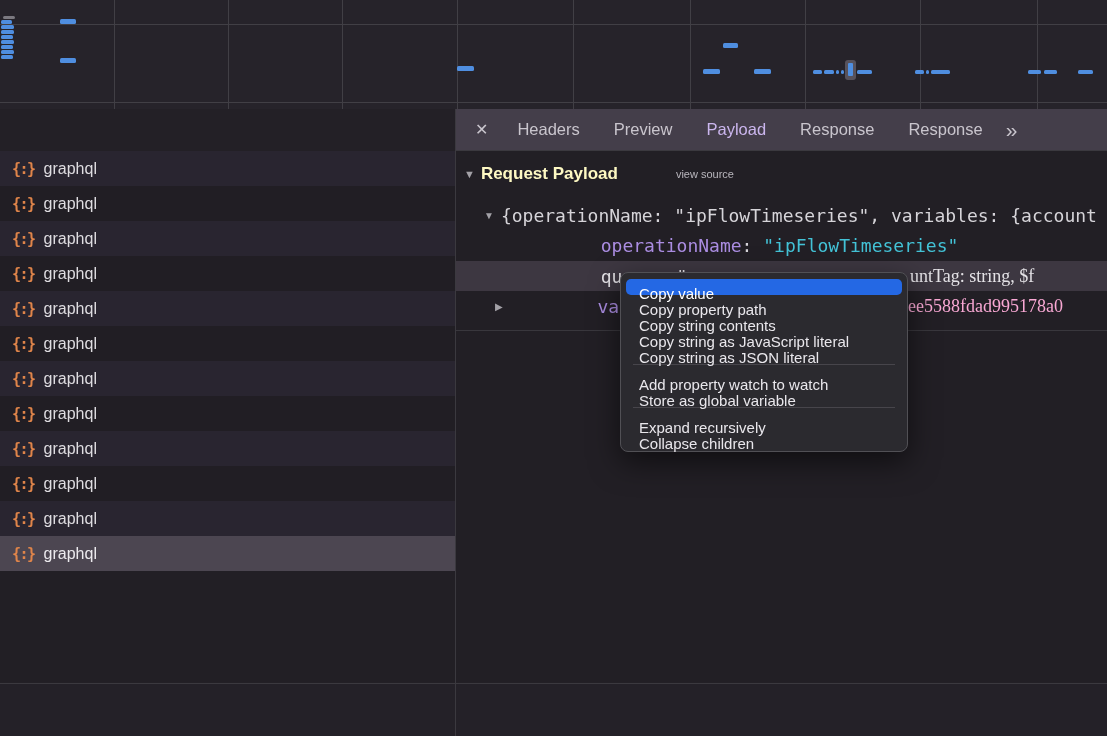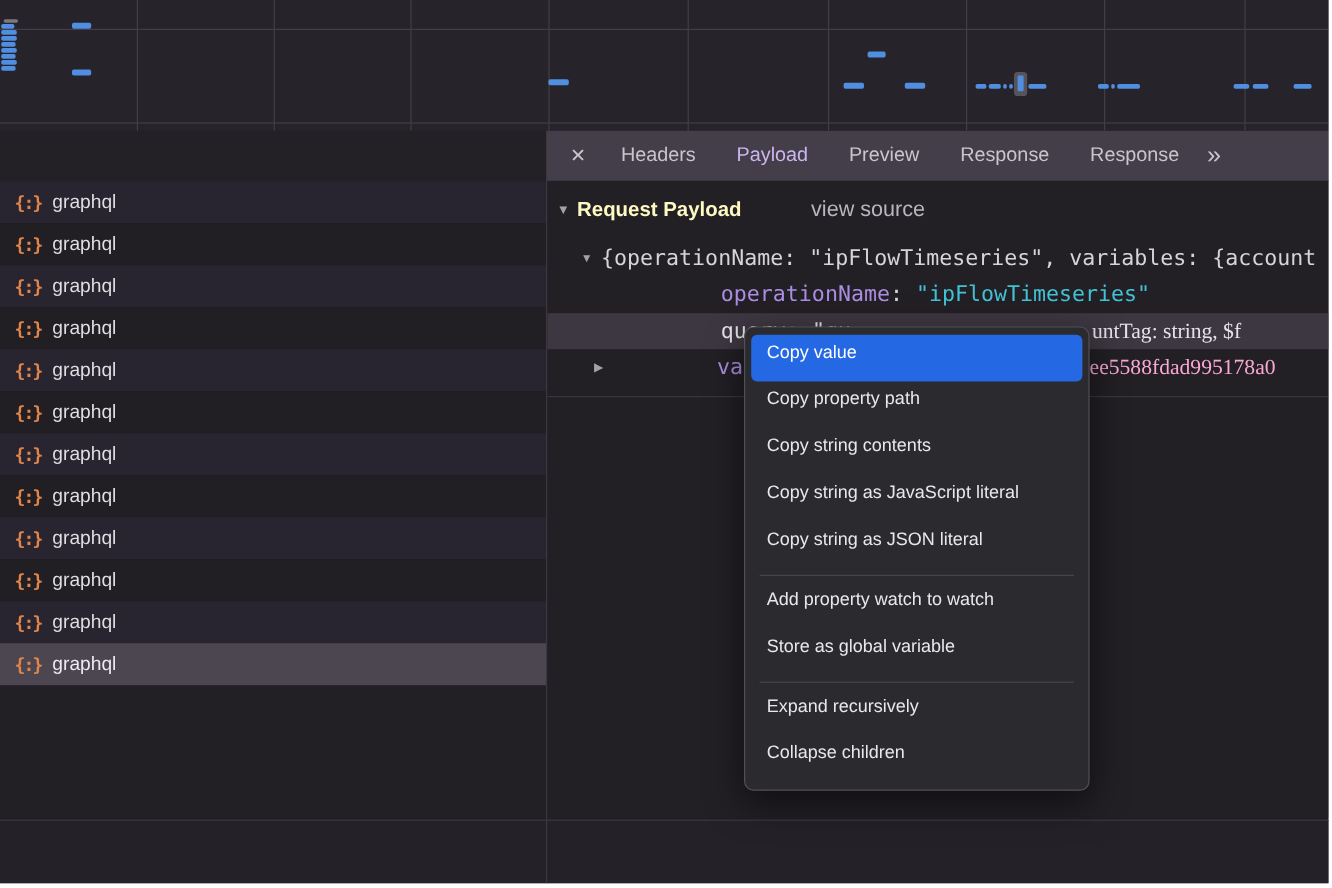--- a/index.html
+++ b/index.html
@@ -36,40 +36,40 @@
   .tab.active::after{content:"";position:absolute;left:2px;right:2px;bottom:2px;height:3px;
       border-radius:2px;background:#9d7fd8}
   .overflow-btn{margin-left:6px;font-size:21px;color:#cac6ce}
 
   
   .detail{position:absolute;left:456px;top:151px;width:651px;height:531px;background:#221f25;overflow:hidden}
   .mono{font-family:"DejaVu Sans Mono",monospace;font-size:18px;white-space:pre}
   .section-header{position:absolute;left:8px;top:13px;display:flex;align-items:center;white-space:nowrap}
   .tri{color:#a3a1a7;font-size:11px}
   .section-title{font-weight:bold;font-size:17px;color:#fef9c3;margin-left:6px}
-  .view-source{font-size:18px;color:#b9b6bd;margin-left:58px}
+  .view-source{font-size:11px;color:#b9b6bd;margin-left:58px}
   .trow{position:absolute;left:0;width:651px;display:flex;align-items:center;color:#d6d4d9}
   .trow .tri{font-size:10px}
   .trow.selected{background:#3d3741;color:#e4e2e6}
   .key{color:#ab8de2}
   .trow.selected .key{color:#e4e2e6}
   .str{color:#43c2d6}
   .frag{position:absolute;white-space:pre;font-family:Liberation Serif, serif;font-size:18px}
   .tree-sep{position:absolute;left:0;top:179px;width:651px;height:1px;background:#39373d}
 
   
   .footer{position:absolute;left:0;top:683px;width:1107px;height:53px;background:#242128;
       border-top:1px solid #3b393f;box-sizing:border-box}
   .vdivider{position:absolute;left:455px;top:109px;width:1px;height:627px;background:#3b393f}
 
   
   .menu{position:absolute;left:620px;top:272px;width:288px;box-sizing:border-box;background:#2b2a2f;
       border:1px solid #515055;border-radius:8px;box-shadow:0 10px 30px rgba(0,0,0,.55);
       padding:6px 0;font-size:15px;color:#e9e7ec;z-index:10}
-  .menu-item{height:39px;line-height:29.5px;padding:0 18px;white-space:nowrap}
+  .menu-item{height:16px;line-height:29.5px;padding:0 18px;white-space:nowrap}
   .menu-item.highlighted{background:#2468e4;border-radius:5px;margin:0 5px;padding:0 13px;color:#ffffff}
   .menu-sep{height:1px;background:#47454b;margin:5px 12px}
 </style>
 </head>
 <body>
 
 <div class="app">
 
   <div class="overview" id="overview">
       <div class="gridline" style="left: 114px;"></div>
@@ -162,22 +162,22 @@
       </div>
       <div class="req-row selected">
         <span class="req-icon">{:}</span>
         <span>graphql</span>
       </div>
     </div>
 
   <div class="tabbar" id="tabbar">
     <span class="close-btn">✕</span>
   <div class="tab">Headers</div>
+      <div class="tab">Preview</div>
       <div class="tab active">Payload</div>
-      <div class="tab">Preview</div>
       <div class="tab">Response</div>
       <div class="tab">Response</div>
       <span class="overflow-btn">»</span>
     </div>
 
   <div class="detail">
     <div class="section-header">
       <span class="tri">▼</span>
         <span class="section-title">Request Payload</span>
       <span class="view-source">view source</span>

